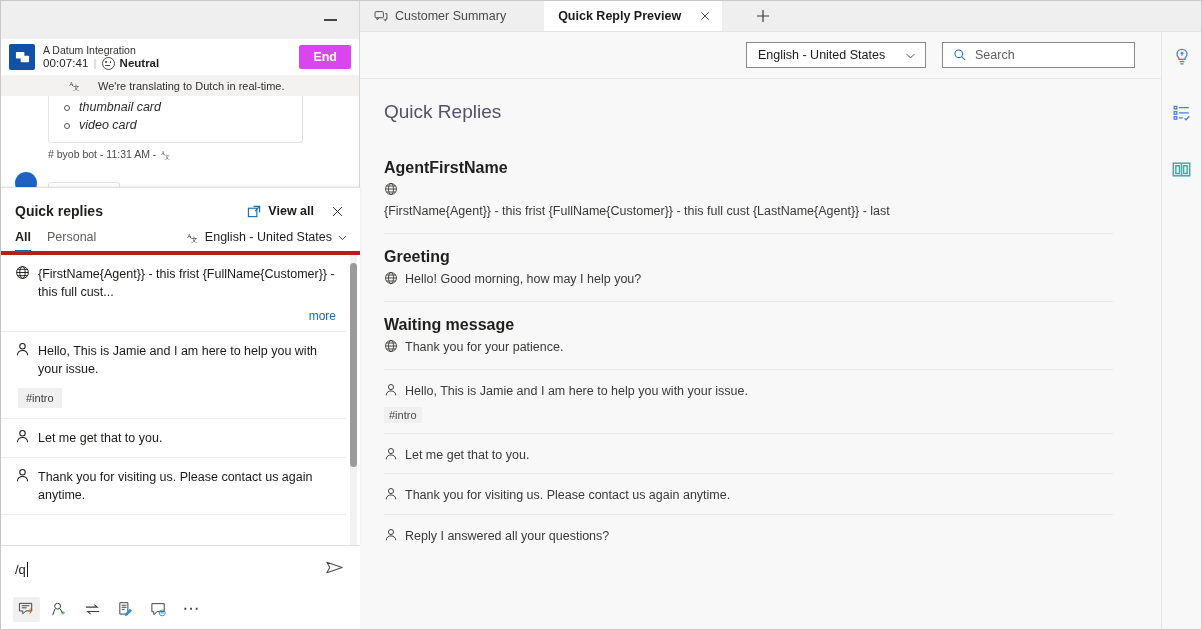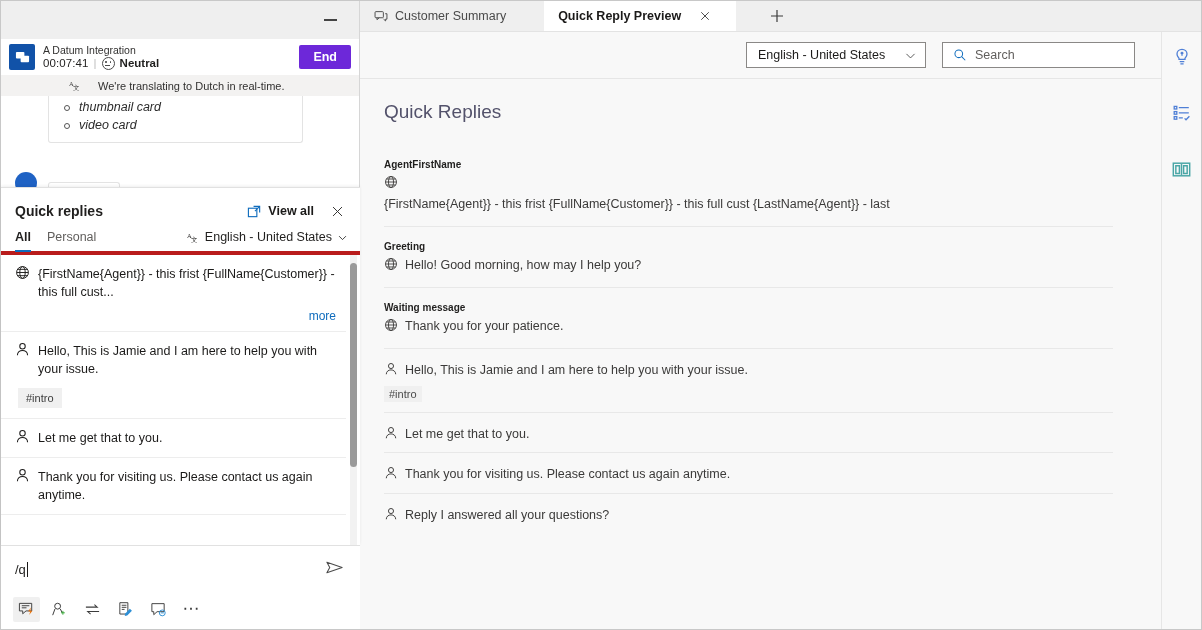--- a/index.html
+++ b/index.html
@@ -78,21 +78,21 @@
     width: 1.6px; height: 1.6px; border-radius: 50%; background: #4a4a4a;
   }
   .sentiment-face::before { left: 2.4px; }
   .sentiment-face::after  { right: 2.4px; }
   .sentiment-mouth {
     position: absolute; bottom: 2.6px; left: 2.6px;
     width: 5px; height: 1.3px; background: #4a4a4a;
   }
   .conv-sent-label { font-weight: bold; font-size: 11.5px; color: #201f1e; }
   .end-btn {
-    background: #6d28d9; color: #ffffff;
+    background: #d946ef; color: #ffffff;
     font-size: 12.5px; font-weight: bold;
     border: none; border-radius: 2px;
     padding: 5px 14px; cursor: pointer;
     flex: 0 0 auto;
   }
 
   .translate-bar {
     height: 21px; flex: 0 0 auto;
     background: #f3f2f1;
     display: flex; align-items: center;
@@ -278,21 +278,21 @@
     border-bottom: 1px solid #e3e3e3;
     gap: 24px;
   }
   .tab {
     display: flex; align-items: center; gap: 7px;
     padding: 0 14px; cursor: pointer;
     font-size: 12.5px; color: #4a4a4a;
   }
   .tab.active {
     background: #ffffff; color: #1b1a19; font-weight: bold;
-    padding-right: 22px;
+    padding-right: 8px;
   }
   .tab-close {
     margin-left: 8px; width: 18px; height: 18px;
     display: flex; align-items: center; justify-content: center;
     color: #3b3b3b;
   }
   .tab-new {
     width: 34px; display: flex; align-items: center; justify-content: center;
     color: #3b3b3b; cursor: pointer;
   }
@@ -329,21 +329,21 @@
 
   .page-body {
     flex: 1 1 auto; overflow: hidden;
     padding: 22px 48px 0 24px;
   }
   .page-title {
     font-size: 19px; color: #4a4a6a; color: #53526b;
     margin-bottom: 36px; font-weight: normal;
   }
   .mr-label {
-    font-size: 10px; font-weight: bold; color: #201f1e;
+    font-size: 16px; font-weight: bold; color: #201f1e;
     margin-bottom: 5px;
   }
   .mr-text { font-size: 12.5px; color: #3b3a39; line-height: 1.35; }
   .mr-tag { font-size: 11px; color: #4a4a4a; background: #f0f0f0; padding: 2px 5px; display: inline-block; margin-top: 7px;}
   .mr-block { padding-top: 13px; border-bottom: 1px solid #e8e8e8; padding-bottom: 10px;}
   .mr-block.nb { border-bottom: none; }
   .mr-head-block { padding-bottom: 13px; border-bottom: 1px solid #e8e8e8; }
   .mr-head-block + .mr-head-block { padding-top: 14px; }
 
   .right-rail {
@@ -402,20 +402,29 @@
       </span>
       <span>We're translating to Dutch in real-time.</span>
     </div>
 
     <div class="chat-scroll">
       <div class="bot-card">
         <ul>
           <li>thumbnail card</li>
           <li>video card</li>
         </ul>
+      </div>
+      <div class="bot-meta">
+        <span># byob bot - 11:31 AM  -</span>
+        <span class="icon">
+          <svg width="11" height="11" viewBox="0 0 16 16">
+            <text x="0" y="8" font-size="8" fill="#4a4a4a" font-family="serif">A</text>
+            <text x="5" y="14" font-size="8" fill="#4a4a4a" font-family="serif">文</text>
+          </svg>
+        </span>
       </div>
       <div class="cust-avatar"></div>
       <div class="cust-bubble"></div>
     </div>
 
     <div class="qr-flyout">
       <div class="qr-head">
         <div class="qr-head-title">Quick replies</div>
         <div class="qr-viewall">
           <span class="icon">

